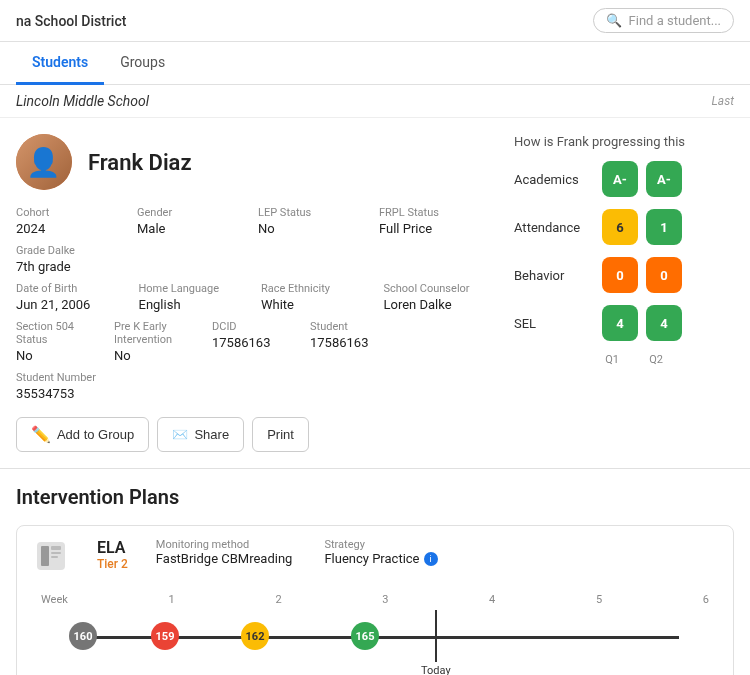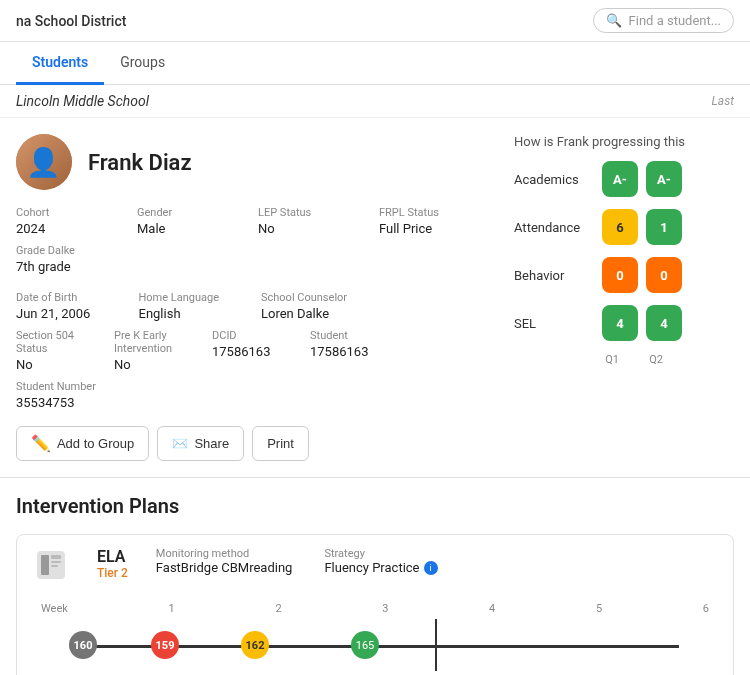--- a/index.html
+++ b/index.html
@@ -23,21 +23,21 @@
     .student-section { display: flex; padding: 16px; gap: 20px; }
     .student-left { flex: 1; }
     .student-right { width: 220px; }
 
     .student-header { display: flex; align-items: center; gap: 16px; margin-bottom: 16px; }
     .avatar { width: 56px; height: 56px; border-radius: 50%; background: #c97b4b; display: flex; align-items: center; justify-content: center; overflow: hidden; }
     .avatar-img { width: 56px; height: 56px; border-radius: 50%; background: linear-gradient(135deg, #d4956a 0%, #a0623a 100%); position: relative; }
     .avatar-face { position: absolute; inset: 0; display: flex; align-items: center; justify-content: center; font-size: 28px; }
     .student-name { font-size: 22px; font-weight: 600; color: #222; }
 
-    .info-grid { display: grid; grid-template-columns: repeat(4, 1fr); gap: 8px 6px; margin-bottom: 17px; }
+    .info-grid { display: grid; grid-template-columns: repeat(4, 1fr); gap: 8px 6px; margin-bottom: 8px; }
     .info-item { }
     .info-label { font-size: 11px; color: #888; margin-bottom: 2px; }
     .info-value { font-size: 13px; color: #222; }
 
     .info-grid-2 { display: grid; grid-template-columns: repeat(4, 1fr); gap: 8px 12px; margin-bottom: 8px; }
     .info-grid-3 { display: grid; grid-template-columns: repeat(5, 1fr); gap: 8px 12px; margin-bottom: 8px; }
     .info-grid-4 { display: grid; grid-template-columns: 1fr 3fr; gap: 8px 12px; margin-bottom: 16px; }
 
     
     .action-buttons { display: flex; gap: 8px; margin-top: 8px; }
@@ -130,20 +130,24 @@
     <div class="info-grid-2">
       <div class="info-item">
         <div class="info-label">Date of Birth</div>
         <div class="info-value">Jun 21, 2006</div>
       </div>
       <div class="info-item">
         <div class="info-label">Home Language</div>
         <div class="info-value">English</div>
       </div>
       <div class="info-item">
+        <div class="info-label">Race Ethnicity</div>
+        <div class="info-value">White</div>
+      </div>
+      <div class="info-item">
         <div class="info-label">School Counselor</div>
         <div class="info-value">Loren Dalke</div>
       </div>
     </div>
 
     <div class="info-grid-3">
       <div class="info-item">
         <div class="info-label">Section 504 Status</div>
         <div class="info-value">No</div>
       </div>
@@ -270,21 +274,21 @@
       <div style="position: relative; height: 60px; margin-bottom: 4px;">
 
         <div style="position: absolute; top: 26px; left: 30px; right: 30px; height: 3px; background: #333;"></div>
 
         <div style="position: absolute; left: 28px; top: 12px; width: 28px; height: 28px; border-radius: 50%; background: #757575; display: flex; align-items: center; justify-content: center; color: #fff; font-size: 11px; font-weight: 700;">160</div>
 
         <div style="position: absolute; left: 110px; top: 12px; width: 28px; height: 28px; border-radius: 50%; background: #ea4335; display: flex; align-items: center; justify-content: center; color: #fff; font-size: 11px; font-weight: 700;">159</div>
 
         <div style="position: absolute; left: 200px; top: 12px; width: 28px; height: 28px; border-radius: 50%; background: #fbbc04; display: flex; align-items: center; justify-content: center; color: #333; font-size: 11px; font-weight: 700;">162</div>
 
-        <div style="position: absolute; left: 310px; top: 12px; width: 28px; height: 28px; border-radius: 50%; background: #34a853; display: flex; align-items: center; justify-content: center; color: #fff; font-size: 11px; font-weight: 400;">165</div>
+        <div style="position: absolute; left: 310px; top: 12px; width: 28px; height: 28px; border-radius: 50%; background: #34a853; display: flex; align-items: center; justify-content: center; color: #fff; font-size: 11px; font-weight: 700;">165</div>
 
         <div style="position: absolute; left: 380px; top: 0; display: flex; flex-direction: column; align-items: center;">
           <div style="width: 2px; height: 52px; background: #333;"></div>
           <div style="font-size: 11px; color: #333; margin-top: 2px; white-space: nowrap;">Today</div>
         </div>
       </div>
 
       <div style="display: flex; justify-content: space-between; font-size: 11px; color: #888;">
         <span>Entered Feb 28, 2019</span>
         <span>Expected com</span>

